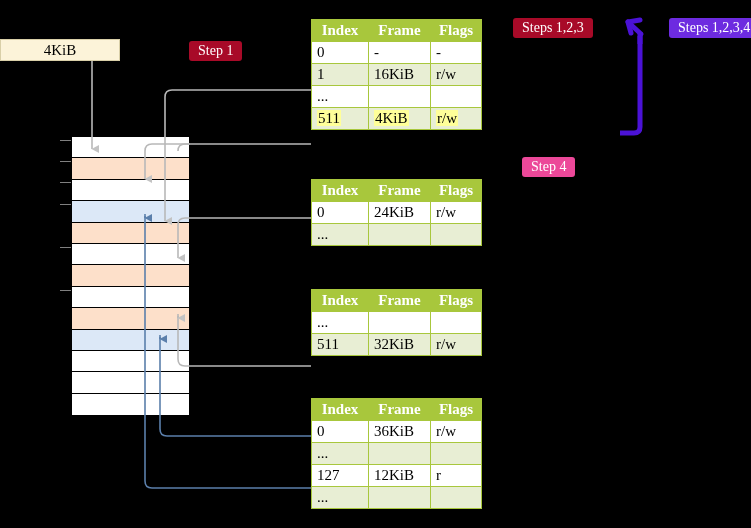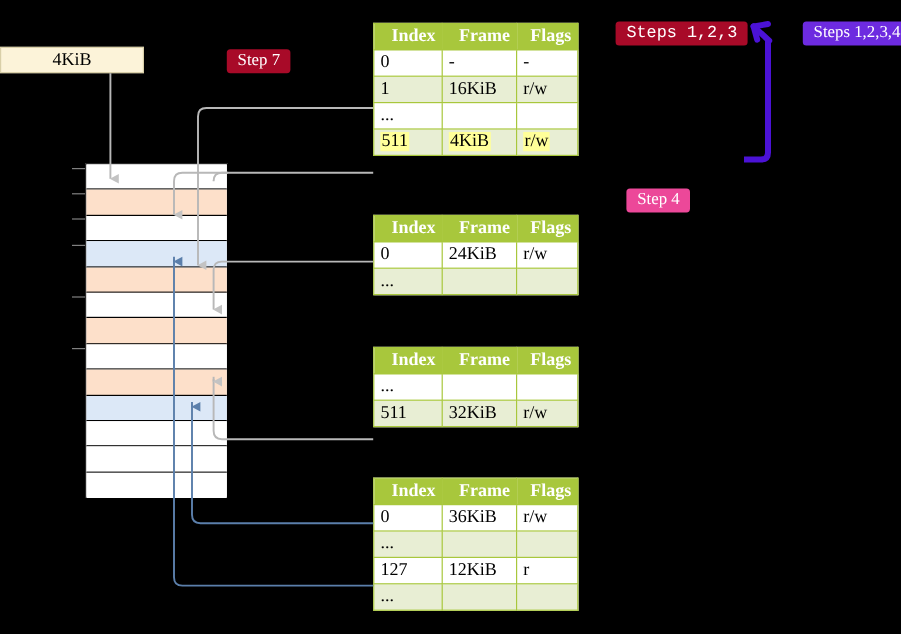--- a/index.html
+++ b/index.html
@@ -43,43 +43,43 @@
   .badge.violet{background:#6d2be0;}
 
   
   .ptable{
     position:absolute;left:311px;width:170px;
     border-collapse:collapse;table-layout:fixed;
     background:#fff;
   }
   .ptable th{
     background:#a8c73c;color:#fff;font-weight:bold;font-size:15px;
-    text-align:right;padding:2px 5px;border:1px solid #a8c73c;
+    text-align:center;padding:2px 5px;border:1px solid #a8c73c;
     height:22px;box-sizing:border-box;
   }
   .ptable td{
     font-size:15px;color:#000;text-align:left;padding:2px 5px;
     border:1px solid #a8c73c;height:22px;box-sizing:border-box;
     background:#fff;
   }
   .ptable tr.alt td{background:#e8eed4;}
   .ptable col.c1{width:57px;}
   .ptable col.c2{width:62px;}
   .ptable col.c3{width:51px;}
   .hl{background:#ffff99;padding:0 1px;}
 </style>
 </head>
 <body>
 
 <div class="stage">
 
   <div class="kib-box">4KiB</div>
 
-  <div class="badge red" style="left: 189px; top: 41px; background: rgb(168, 10, 40);">Step 7</div>
-  <div class="badge red" style="left: 513px; top: 18px; background: rgb(168, 10, 40); font-family: Liberation Mono, monospace;">Steps 1,2,3</div>
+  <div class="badge red" style="left: 189px; top: 41px; background: rgb(168, 10, 40);">Step 1</div>
+  <div class="badge red" style="left: 513px; top: 18px; background: rgb(168, 10, 40);">Steps 1,2,3</div>
   <div class="badge violet" style="left: 653px; top: 18px; background: rgb(109, 43, 224); margin-left: 16px;">Steps 1,2,3,4</div>
   <div class="badge red" style="left: 522px; top: 157px; background: #ec4899;">Step 4</div>
 
   <div class="tick" style="top:140px;"></div>
   <div class="tick" style="top:161px;"></div>
   <div class="tick" style="top:182px;"></div>
   <div class="tick" style="top:204px;"></div>
   <div class="tick" style="top:247px;"></div>
   <div class="tick" style="top:290px;"></div>
 

